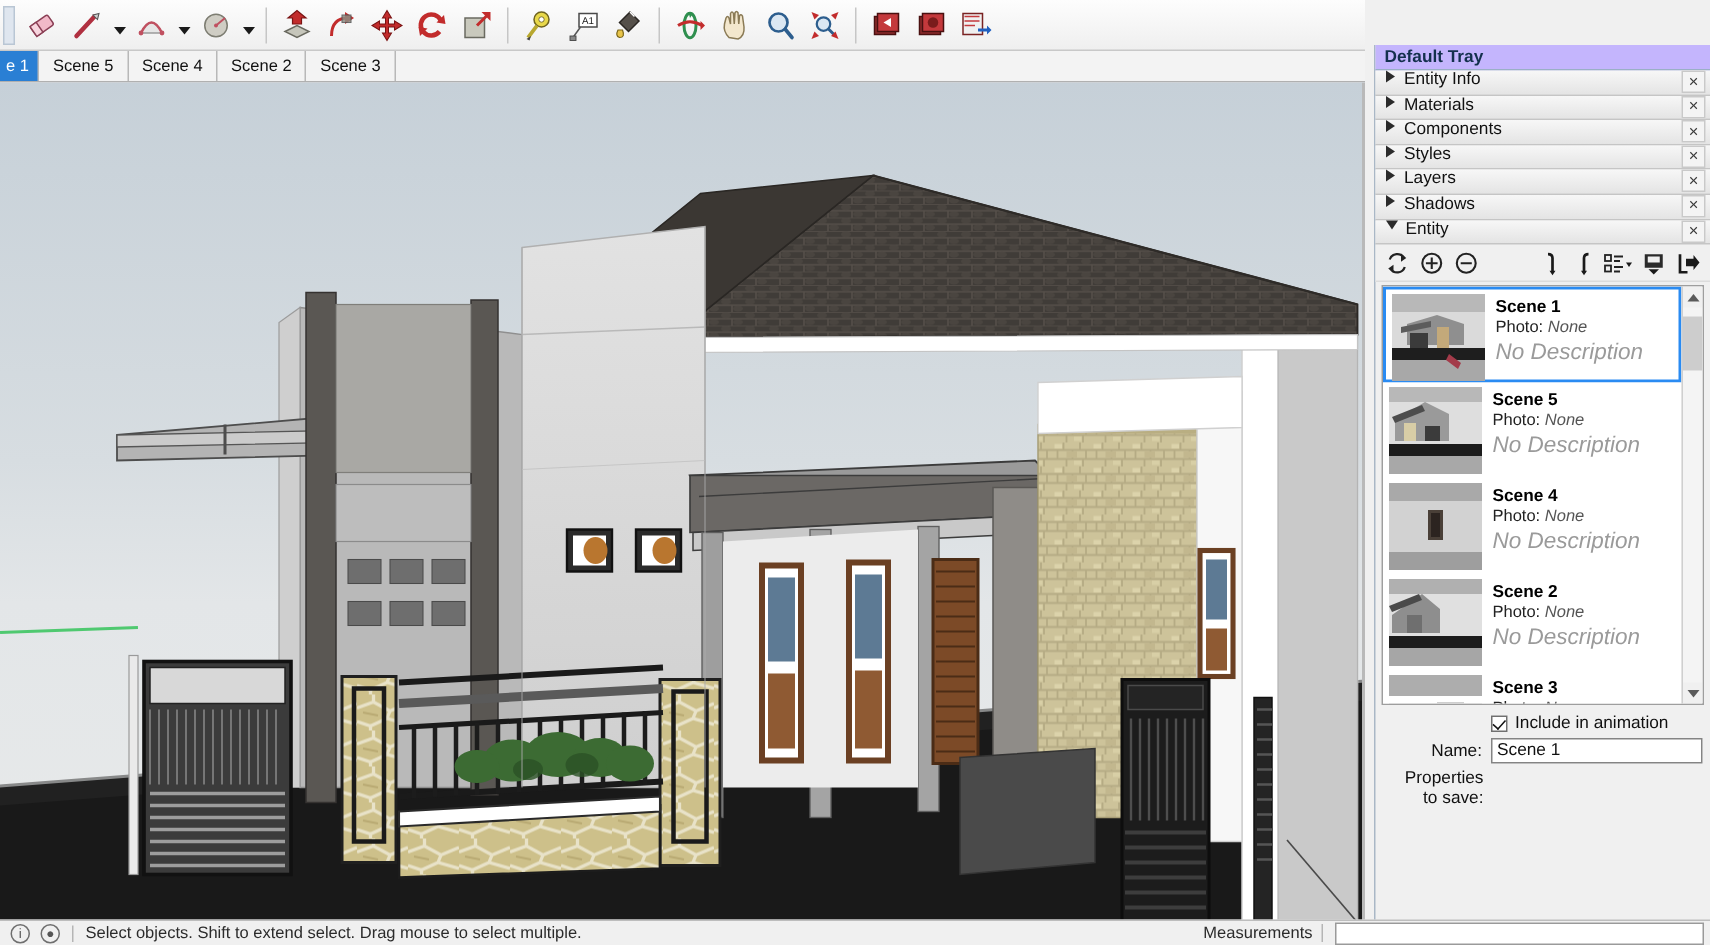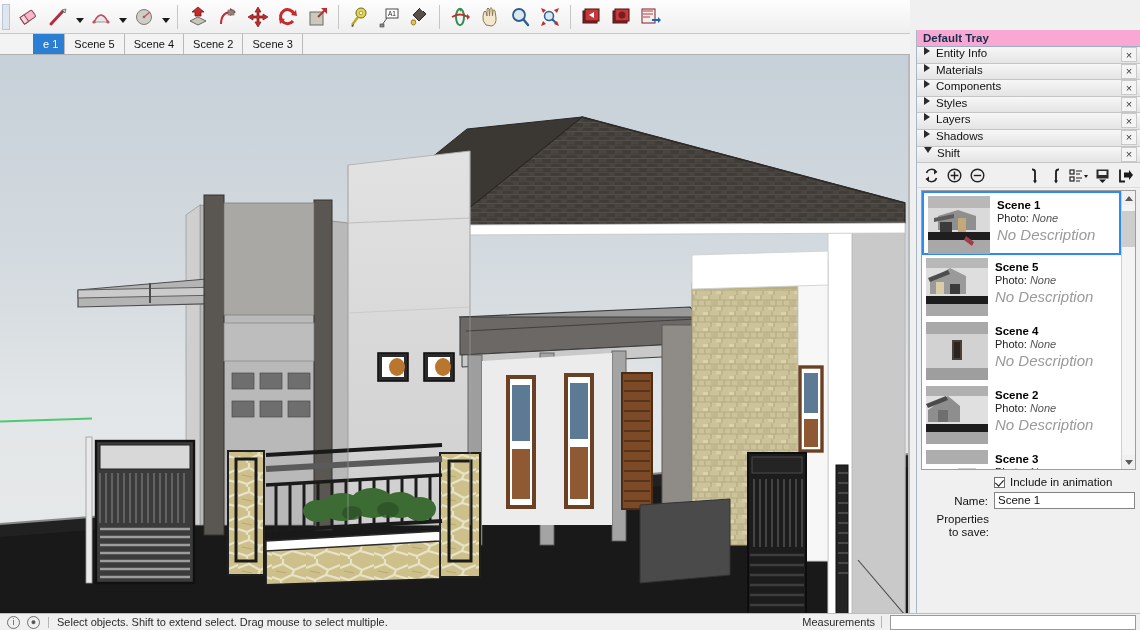--- a/index.html
+++ b/index.html
@@ -40,21 +40,21 @@
   .tabbar {
     position: absolute; left: 0; top: 34px; width: 910px; height: 21px;
     background: #f3f3f3; border-bottom: 1px solid #b0b0b0;
     display: flex; align-items: stretch; font-size: 11px;
   }
   .tab {
     display: flex; align-items: center; padding: 0 9px;
     border-right: 1px solid #b8b8b8; color: #111; white-space: nowrap;
   }
   .tab.active { background: #2a7fd4; color: #fff; font-weight: normal; }
-  .tab.clipped { padding-left: 10px; padding-right: 6px; margin-left: 33px; }
+  .tab.clipped { padding-left: 4px; padding-right: 6px; }
   .tab-tail { flex: 1; }
 
   
   .viewport {
     position: absolute; left: 0; top: 55px; width: 910px; height: 560px;
     overflow: hidden; background: #cfd6db;
   }
   .sky {
     position: absolute; inset: 0;
     background: linear-gradient(#c6d0d8 0%, #d7dde1 45%, #e3e6e8 62%, #e8eaea 100%);
@@ -70,21 +70,21 @@
     background: #b9b9b9;
   }
 
   
   .tray {
     position: absolute; left: 916px; top: 30px; width: 224px; height: 585px;
     background: #f0f0f0; border-left: 1px solid #a9b7c6;
     font-size: 11.5px; color: #111;
   }
   .tray-title {
-    height: 17px; background: #f9a8d4; color: #14304d;
+    height: 17px; background: #c4b5fd; color: #14304d;
     font-weight: bold; font-size: 11.5px; display: flex; align-items: center;
     padding-left: 6px; border-bottom: 1px solid #9aafc6; text-align: center;
   }
   .panel-hdr {
     height: 16.6px; display: flex; align-items: flex-start;
     background: linear-gradient(#f7f7f7, #e4e4e4);
     border-bottom: 1px solid #c5c5c5; padding-left: 7px; position: relative;
   }
   .panel-hdr .tri {
     width: 0; height: 0; margin-right: 6px;
@@ -585,21 +585,21 @@
       <span class="lbl">Layers</span>
       <span class="panel-x">×</span>
     </div>
     <div class="panel-hdr">
       <i class="tri"></i>
       <span class="lbl">Shadows</span>
       <span class="panel-x">×</span>
     </div>
     <div class="panel-hdr open">
       <i class="tri"></i>
-      <span class="lbl">Shift</span>
+      <span class="lbl">Entity</span>
       <span class="panel-x">×</span>
     </div>
 
     <div class="scenes-tools">
       <div class="st-btn">
         <svg width="17" height="17" viewBox="0 0 17 17">
           <path d="M3.5 6 A5.2 5.2 0 0 1 13 5" fill="none" stroke="#222" stroke-width="1.5"></path>
           <path d="M13.5 11 A5.2 5.2 0 0 1 4 12" fill="none" stroke="#222" stroke-width="1.5"></path>
           <path d="M11 2 L14.5 5 L11 7.5 Z" fill="#222"></path>
           <path d="M6 15 L2.5 12 L6 9.5 Z" fill="#222"></path>

